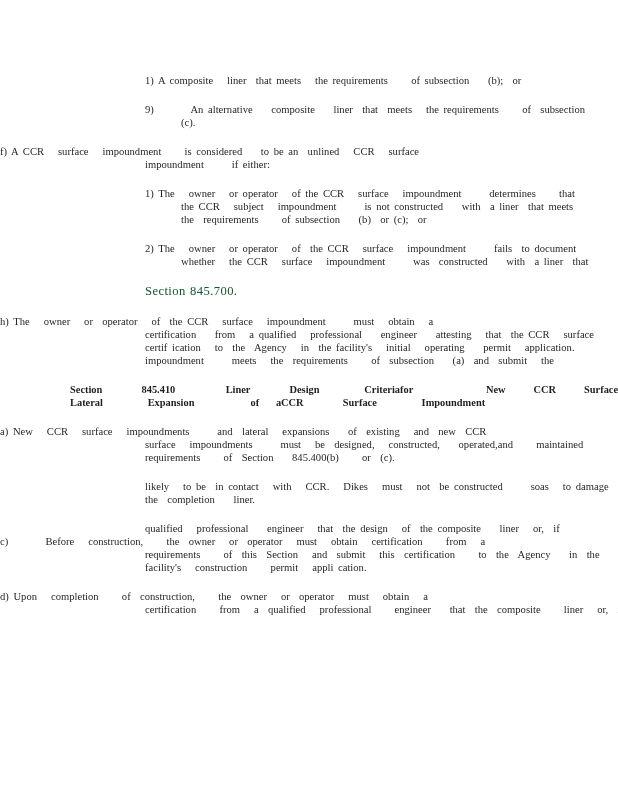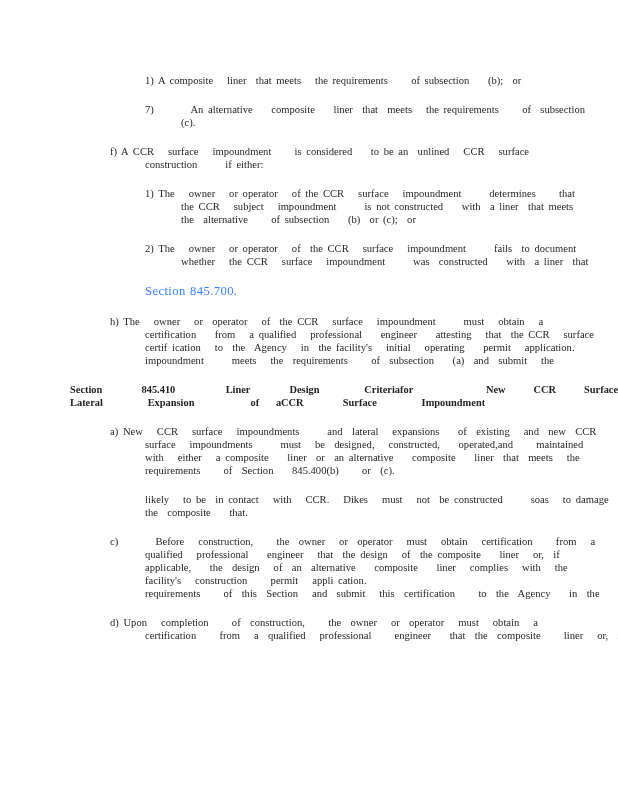--- a/index.html
+++ b/index.html
@@ -18,61 +18,61 @@
   .content { padding-top:74px; }
   .blk { margin-bottom:16px; }
   .line {
     white-space:pre;
     font-size:10.6px;
     line-height:13px;
     word-spacing:2px;
   }
   
   .i0 { padding-left:70px; }   
-  .i1 { padding-left:110px; }  
+  .i1 { }  
   .i2 { padding-left:145px; }  
   .i3 { padding-left:181px; }  
   .head .line {
     font-weight:bold;
     font-size:10.4px;
     word-spacing:3px;
     color:#1f1f1f;
   }
   .sec700 {
     font-size:12.6px;
     line-height:15px;
     letter-spacing:0.4px;
     word-spacing:1px;
-    color:#3b82f6;
+    color:#14532d;
   }
 </style>
 </head>
 <body>
 
 <div class="page">
   <div class="content">
 
     <div class="blk">
       <div class="line i2">1) A composite   liner  that meets   the requirements     of subsection    (b);  or</div>
     </div>
 
     <div class="blk">
-      <div class="line i2">7)        An alternative    composite    liner  that  meets   the requirements     of  subsection</div>
+      <div class="line i2">9)        An alternative    composite    liner  that  meets   the requirements     of  subsection</div>
       <div class="line i3">(c).</div>
     </div>
 
     <div class="blk">
       <div class="line i1">f) A CCR   surface   impoundment     is considered    to be an  unlined   CCR   surface</div>
-      <div class="line i2">construction      if either:</div>
+      <div class="line i2">impoundment      if either:</div>
     </div>
 
     <div class="blk">
       <div class="line i2">1) The   owner   or operator   of the CCR   surface   impoundment      determines     that</div>
       <div class="line i3">the CCR   subject   impoundment      is not constructed    with  a liner  that meets</div>
-      <div class="line i3">the  alternative     of subsection    (b)  or (c);  or</div>
+      <div class="line i3">the  requirements     of subsection    (b)  or (c);  or</div>
     </div>
 
     <div class="blk">
       <div class="line i2">2) The   owner   or operator   of  the CCR   surface   impoundment      fails  to document</div>
       <div class="line i3">whether   the CCR   surface   impoundment      was  constructed    with  a liner  that</div>
     </div>
 
     <div class="blk">
       <div class="line i2 sec700">Section 845.700.</div>
     </div>
@@ -85,35 +85,33 @@
     </div>
 
     <div class="blk head">
       <div class="line i0">Section       845.410         Liner       Design        Criteriafor             New     CCR     Surface       Impoundments             and     Any</div>
       <div class="line i0">Lateral        Expansion          of   aCCR       Surface        Impoundment</div>
     </div>
 
     <div class="blk">
       <div class="line i1">a) New   CCR   surface   impoundments      and  lateral   expansions    of  existing   and  new  CCR</div>
       <div class="line i2">surface   impoundments      must   be  designed,   constructed,    operated,and     maintained</div>
-      <div class="line i2">with   either   a composite    liner  or  an alternative    composite    liner  that  meets   the</div>
       <div class="line i2">requirements     of  Section    845.400(b)     or  (c).</div>
     </div>
 
     <div class="blk">
       <div class="line i2">likely   to be  in contact   with   CCR.   Dikes   must   not  be constructed      soas   to damage</div>
-      <div class="line i2">the  composite    that.</div>
+      <div class="line i2">the  completion    liner.</div>
     </div>
 
     <div class="blk">
+      <div class="line i2">qualified   professional    engineer   that  the design   of  the composite    liner   or,  if</div>
       <div class="line i1">c)        Before   construction,     the  owner   or  operator   must   obtain   certification     from   a</div>
-      <div class="line i2">qualified   professional    engineer   that  the design   of  the composite    liner   or,  if</div>
-      <div class="line i2">applicable,    the  design   of  an  alternative    composite    liner   complies   with   the</div>
+      <div class="line i2">requirements     of  this  Section   and  submit   this  certification     to  the  Agency    in  the</div>
       <div class="line i2">facility's   construction     permit   appli cation.</div>
-      <div class="line i2">requirements     of  this  Section   and  submit   this  certification     to  the  Agency    in  the</div>
     </div>
 
     <div class="blk">
       <div class="line i1">d) Upon   completion     of  construction,     the  owner   or  operator   must   obtain   a</div>
       <div class="line i2">certification     from   a  qualified   professional     engineer    that  the  composite     liner   or,  if</div>
     </div>
 
   </div>
 </div>
 

